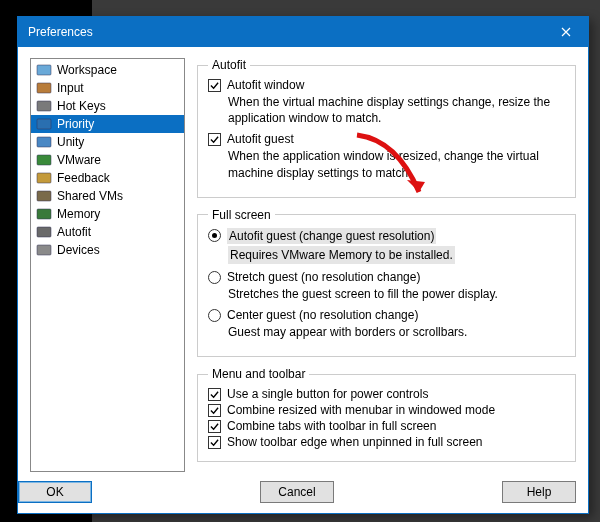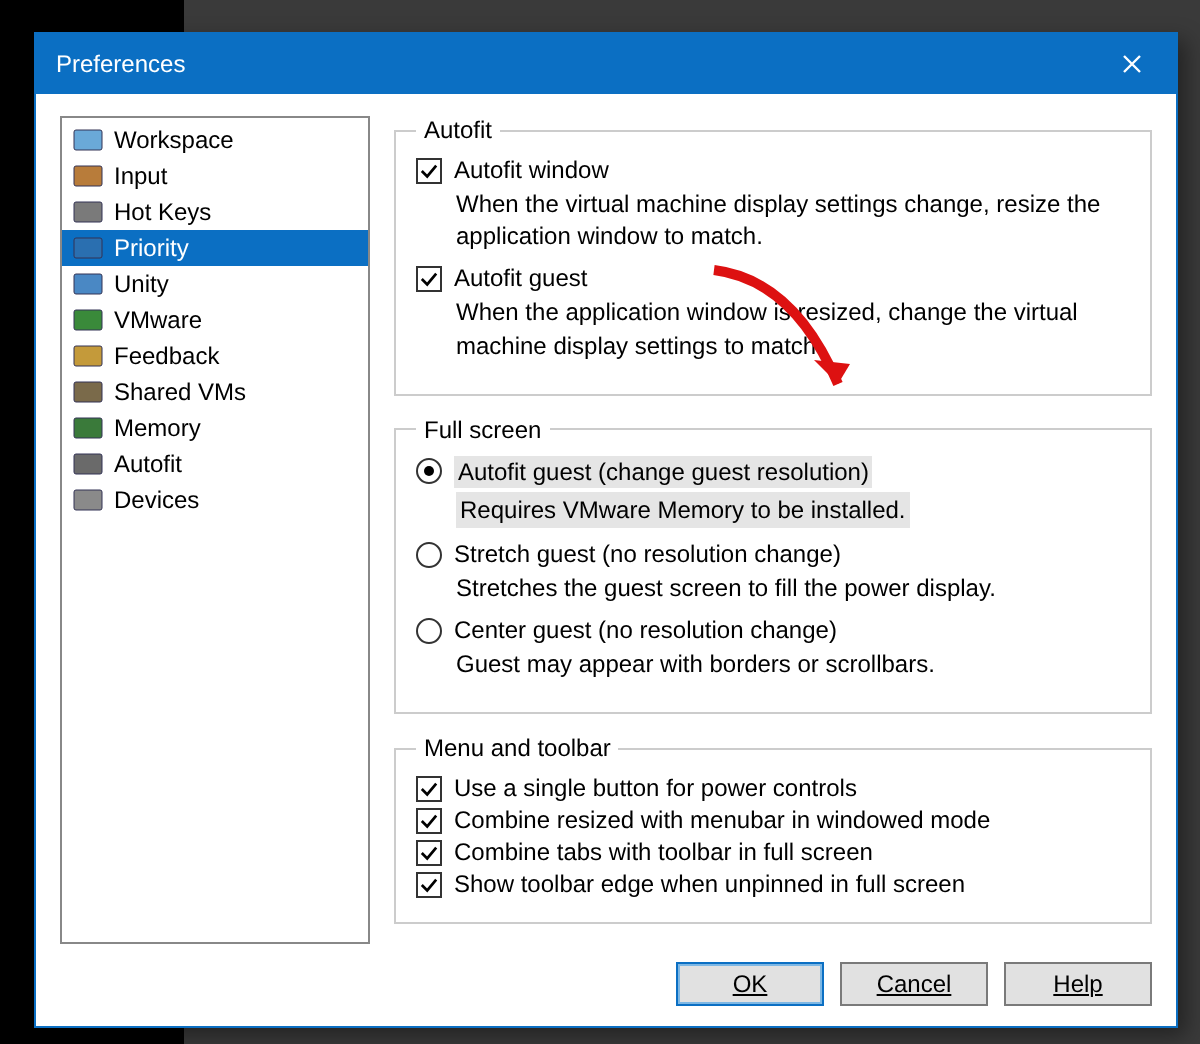--- a/index.html
+++ b/index.html
@@ -23,21 +23,21 @@
   .pane { flex:1; font-size: 12px; color:#000; position:relative;}
   fieldset { border:1px solid #ccc; margin:0 0 10px 0; padding: 6px 10px 10px 10px; }
   legend { font-size:12px; padding:0 4px; color:#000;}
   .row { display:flex; align-items:flex-start; gap:6px; margin-bottom:2px;}
   .desc { margin-left:20px; color:#000; line-height:1.35; margin-bottom:6px;}
   .highlighted { background:#e5e5e5; display:inline-block; padding:1px 2px;}
   .checkbox, .radio { width:13px; height:13px; border:1px solid #333; display:inline-flex; align-items:center; justify-content:center; margin-top:1px; flex-shrink:0; background:#fff;}
   .radio { border-radius:50%; }
   .radio .dot { width:5px; height:5px; border-radius:50%; background:#000;}
   .checkbox .tick { width:9px; height:9px; }
-  .footer { display:flex; gap:8px; justify-content:flex-end; padding: 0 12px 12px 0; text-decoration: underline;}
+  .footer { display:flex; gap:8px; justify-content:space-between; padding: 0 12px 12px 0;}
   .btn { min-width:74px; height:22px; font-size:12px; border:1px solid #7a7a7a; background:#e1e1e1; display:flex; align-items:center; justify-content:center;}
   .btn.default { border:1px solid #0b6fc3; box-shadow: inset 0 0 0 1px #7db7e4;}
   .arrow { position:absolute; left:140px; top:72px; pointer-events:none; z-index:5;}
 </style>
 </head>
 <body>
 
 <div class="surface"></div>
 
 <div class="dialog">

